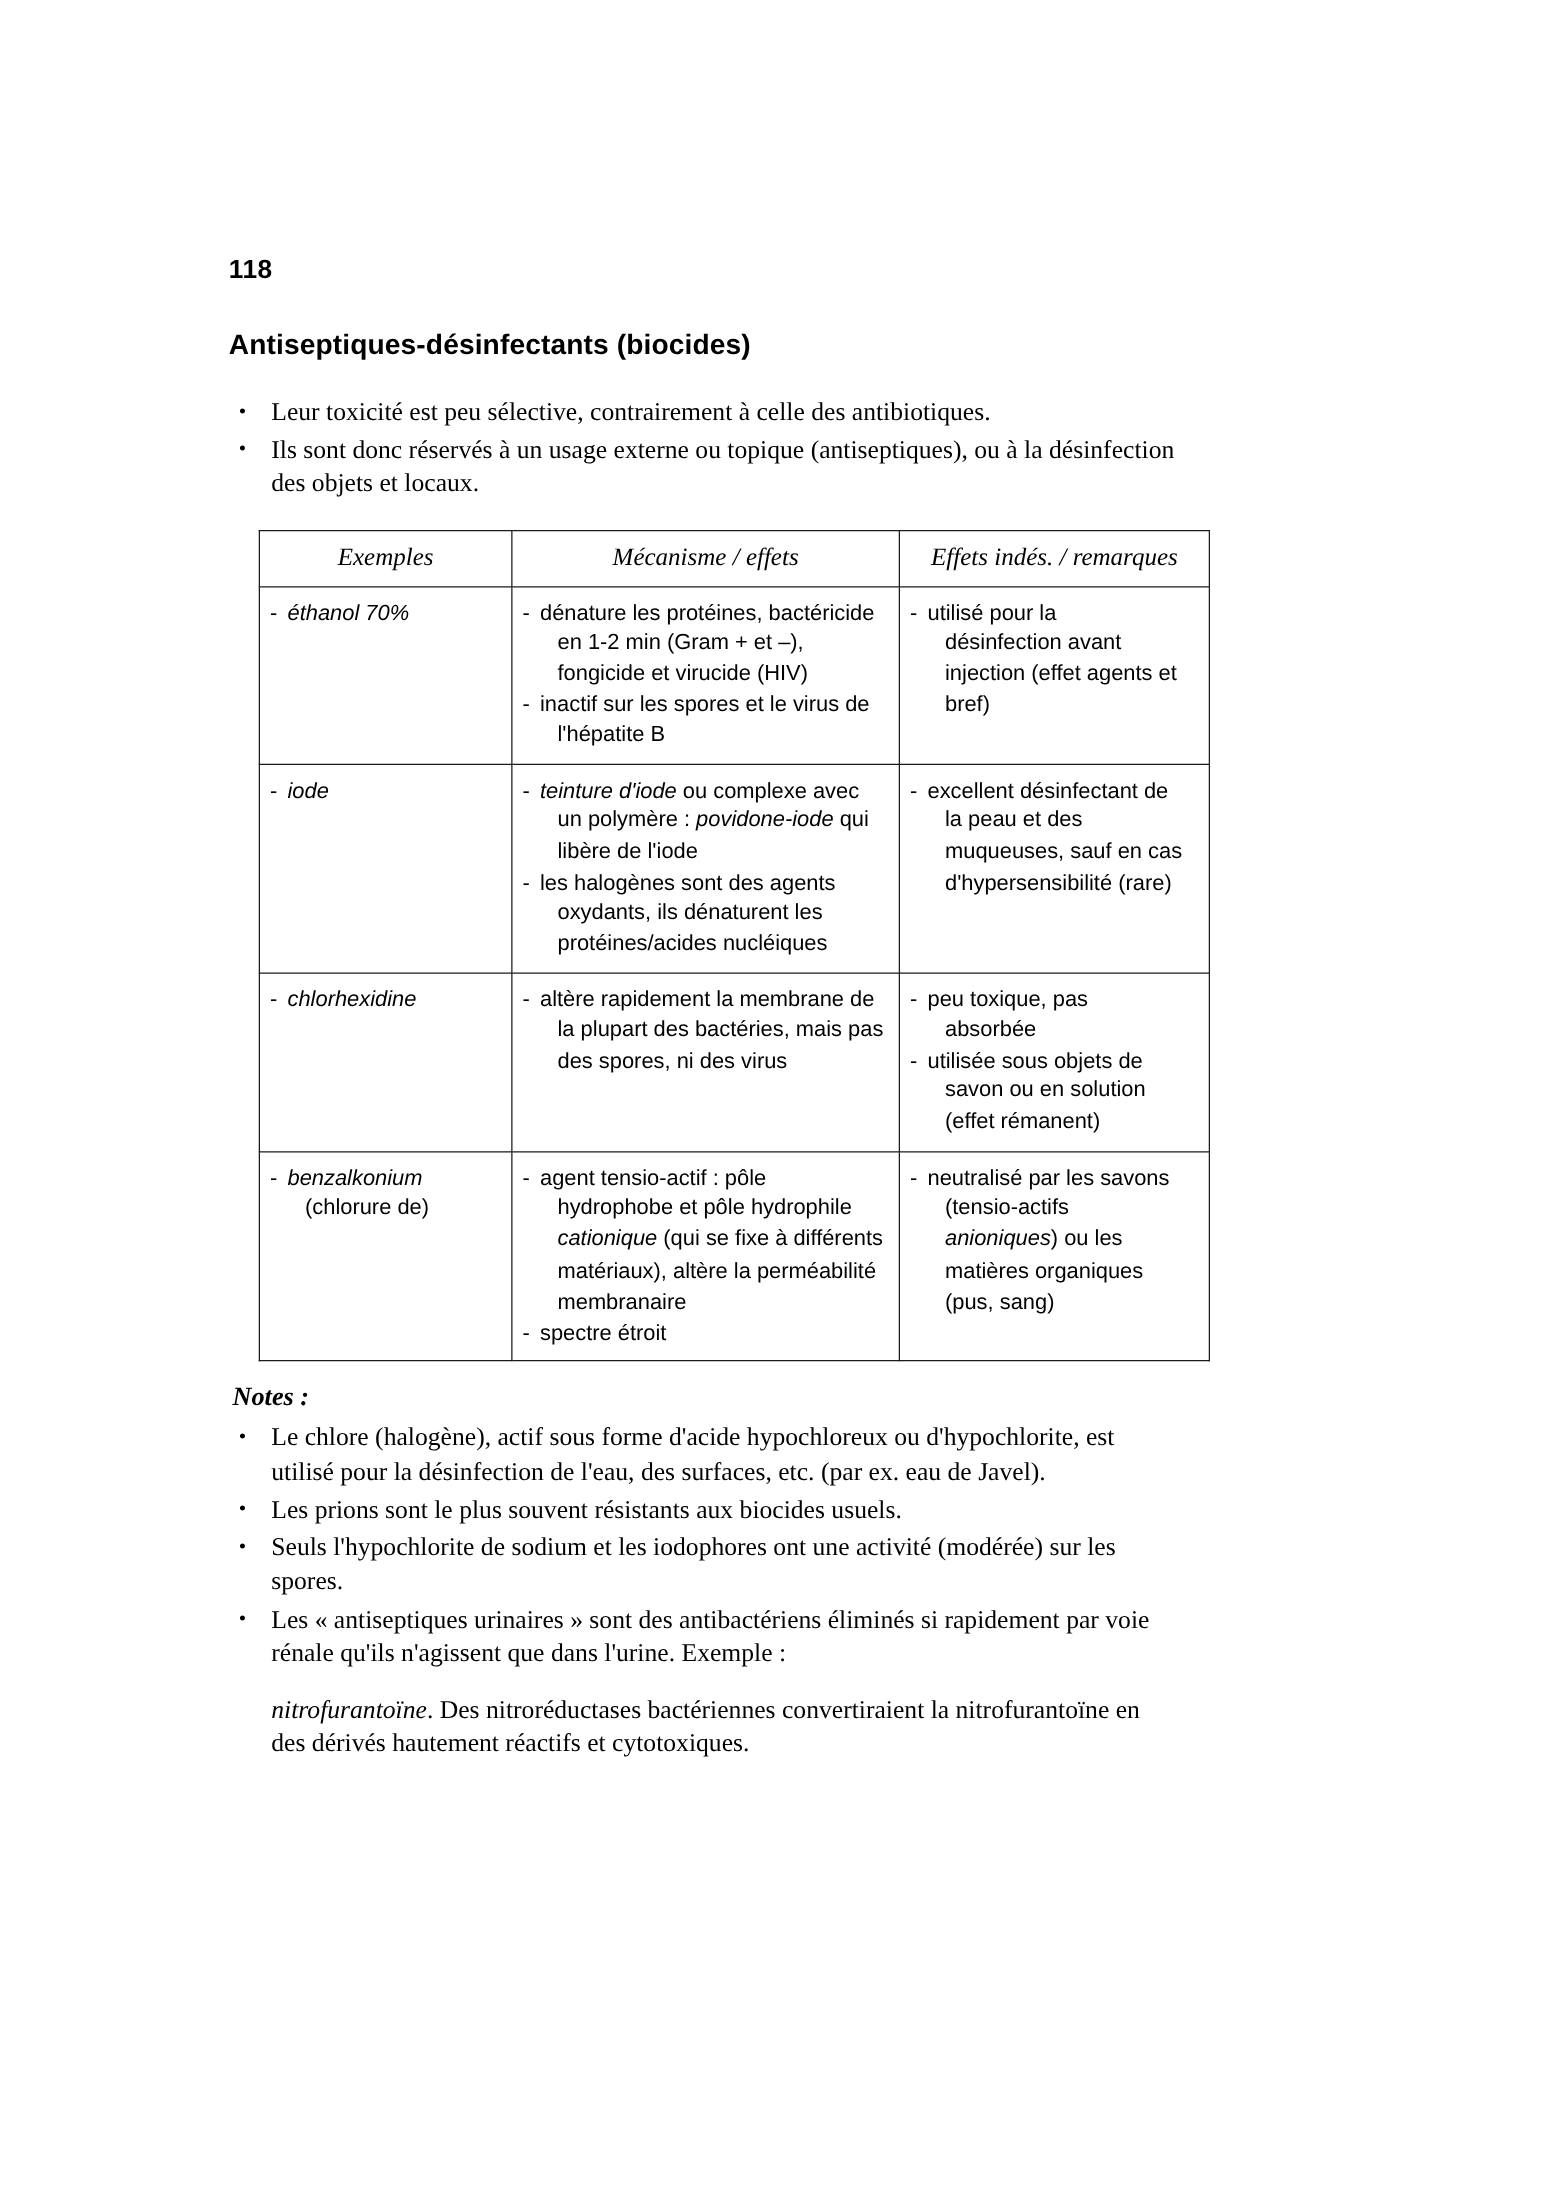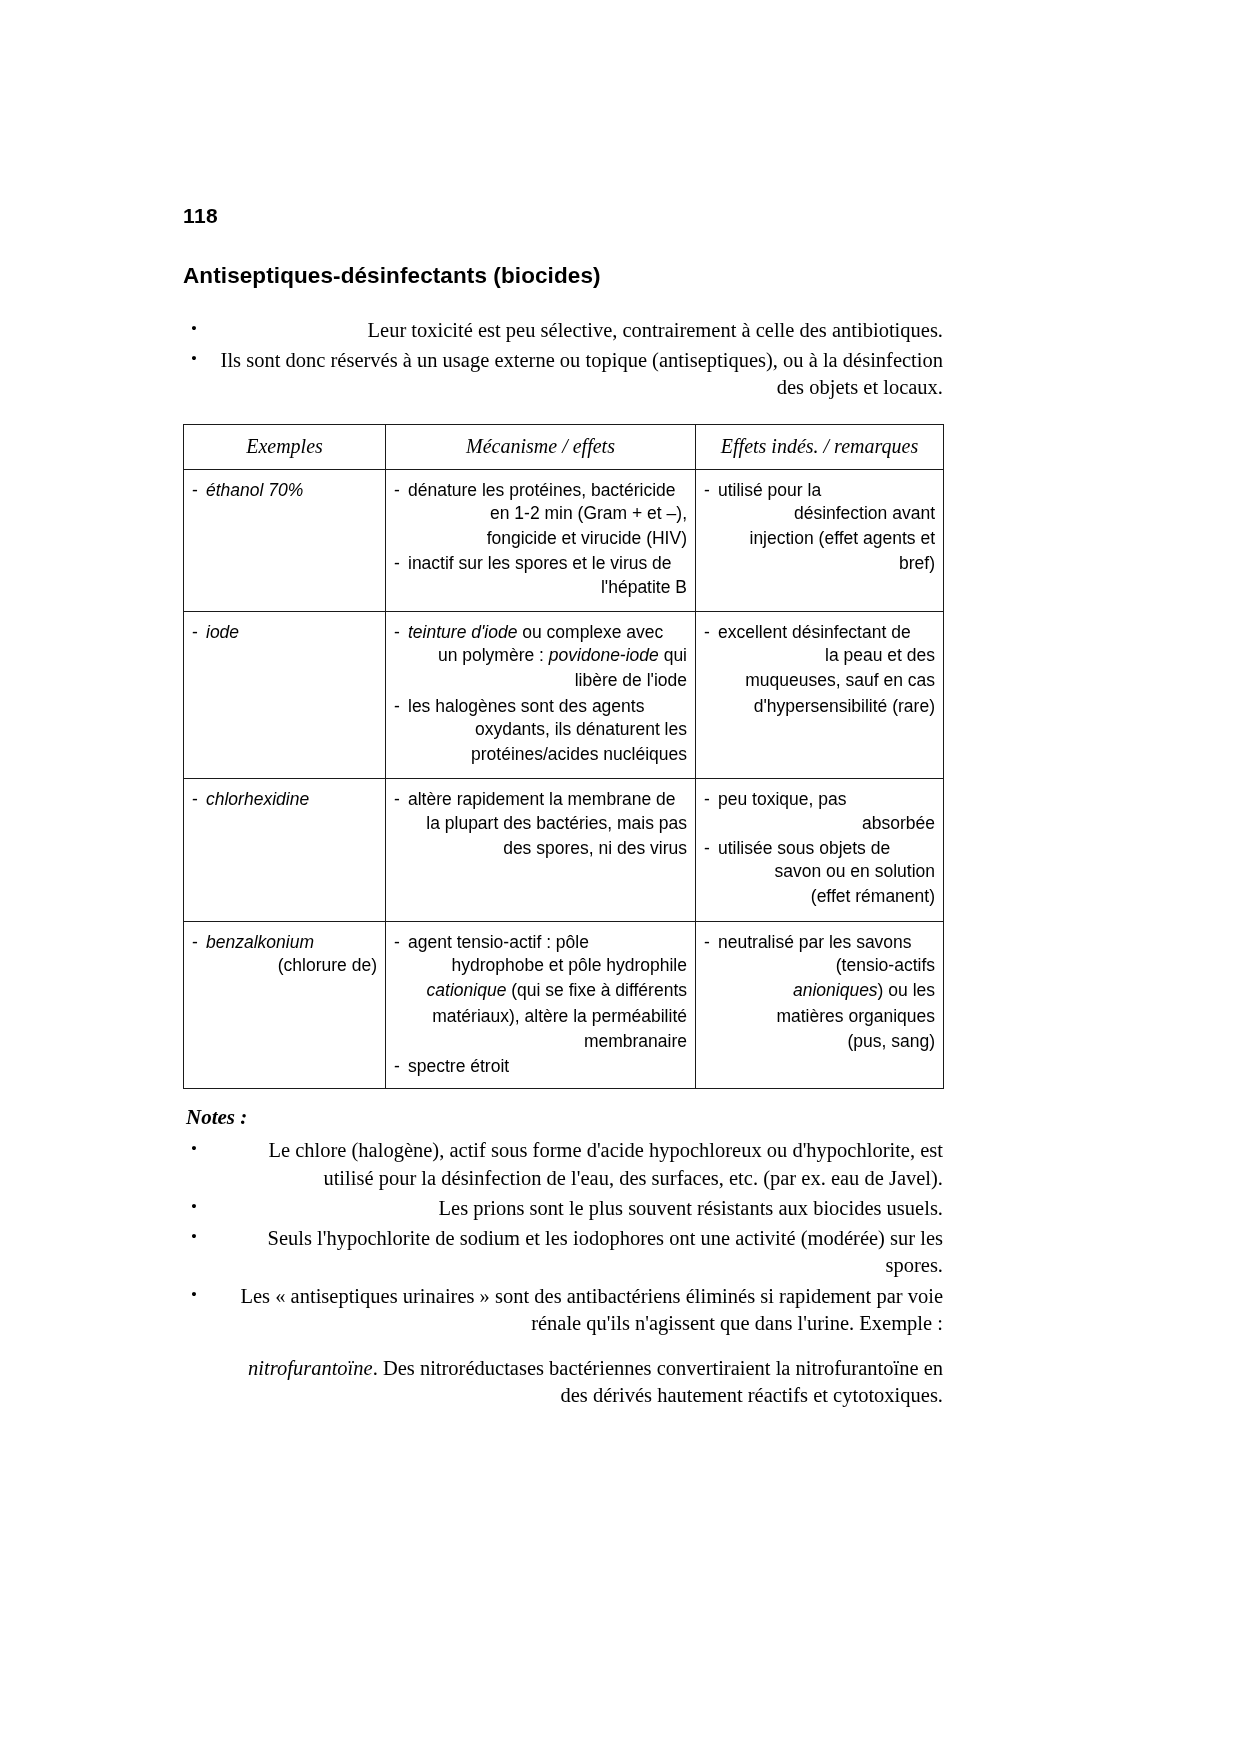--- a/index.html
+++ b/index.html
@@ -46,21 +46,20 @@
     letter-spacing: 0.1px;
     line-height: 1.1;
     margin: 0 0 28px 0;
   }
 
   
   ul.bullets {
     list-style: none;
     margin: 0;
     padding: 0;
-    text-align: right;
   }
   ul.bullets > li {
     position: relative;
     padding-left: 34px;
     font-size: 20.5px;
     line-height: 1.33;
     margin-bottom: 3px;
   }
   ul.bullets > li::before {
     content: "\2022";
@@ -71,20 +70,21 @@
     line-height: 1.55;
   }
   .intro-list > li { margin-bottom: 2px; }
 
   
   table.main-table {
     border-collapse: collapse;
     width: 760px;
     margin-top: 22px;
     table-layout: fixed;
+    margin-left: 24px;
   }
   table.main-table td {
     border: 1.6px solid #1a1a1a;
     vertical-align: top;
     padding: 9px 8px 10px 8px;
   }
   table.main-table thead td {
     text-align: center;
     font-style: italic;
     font-family: "Liberation Serif", "DejaVu Serif", serif;
@@ -107,21 +107,20 @@
   }
   .cell-line:last-child { margin-bottom: 0; }
   .cell-line .dash {
     position: absolute;
     left: 0;
     top: 0;
   }
   .cell-plain {
     padding-left: 14px;
     margin-bottom: 2px;
-    text-align: right;
   }
   .it { font-style: italic; }
 
   
   .notes-title {
     font-style: italic;
     font-weight: bold;
     font-size: 21px;
     margin: 16px 0 7px 3px;
   }

